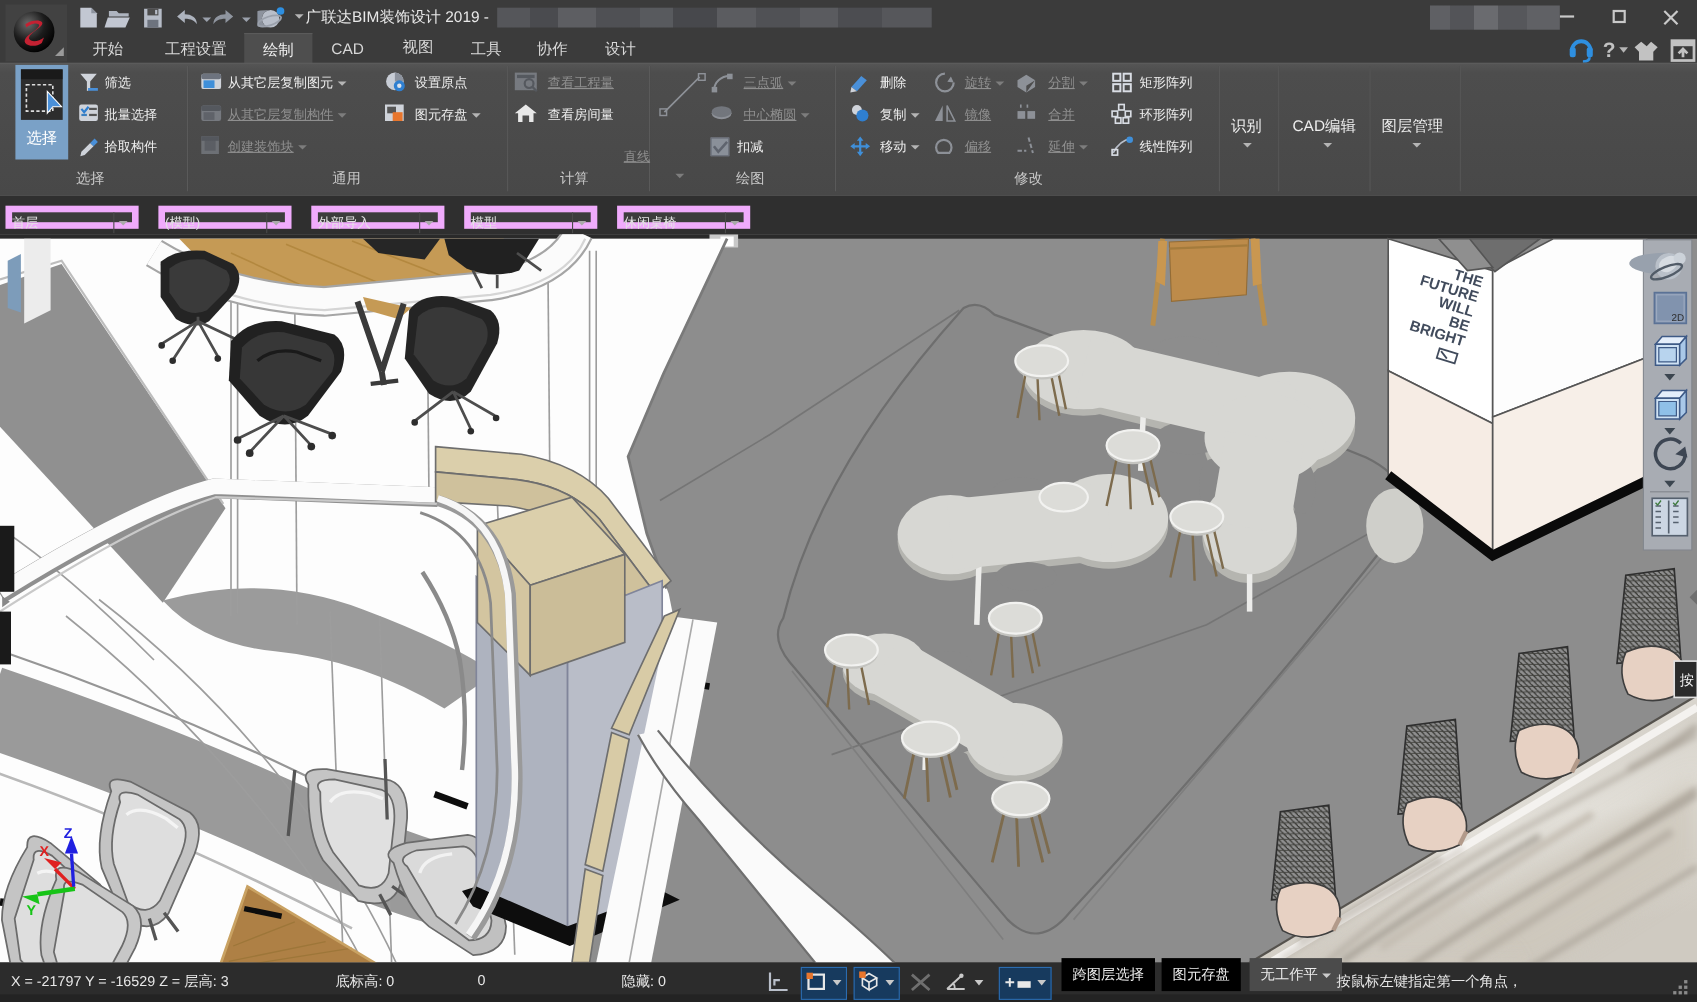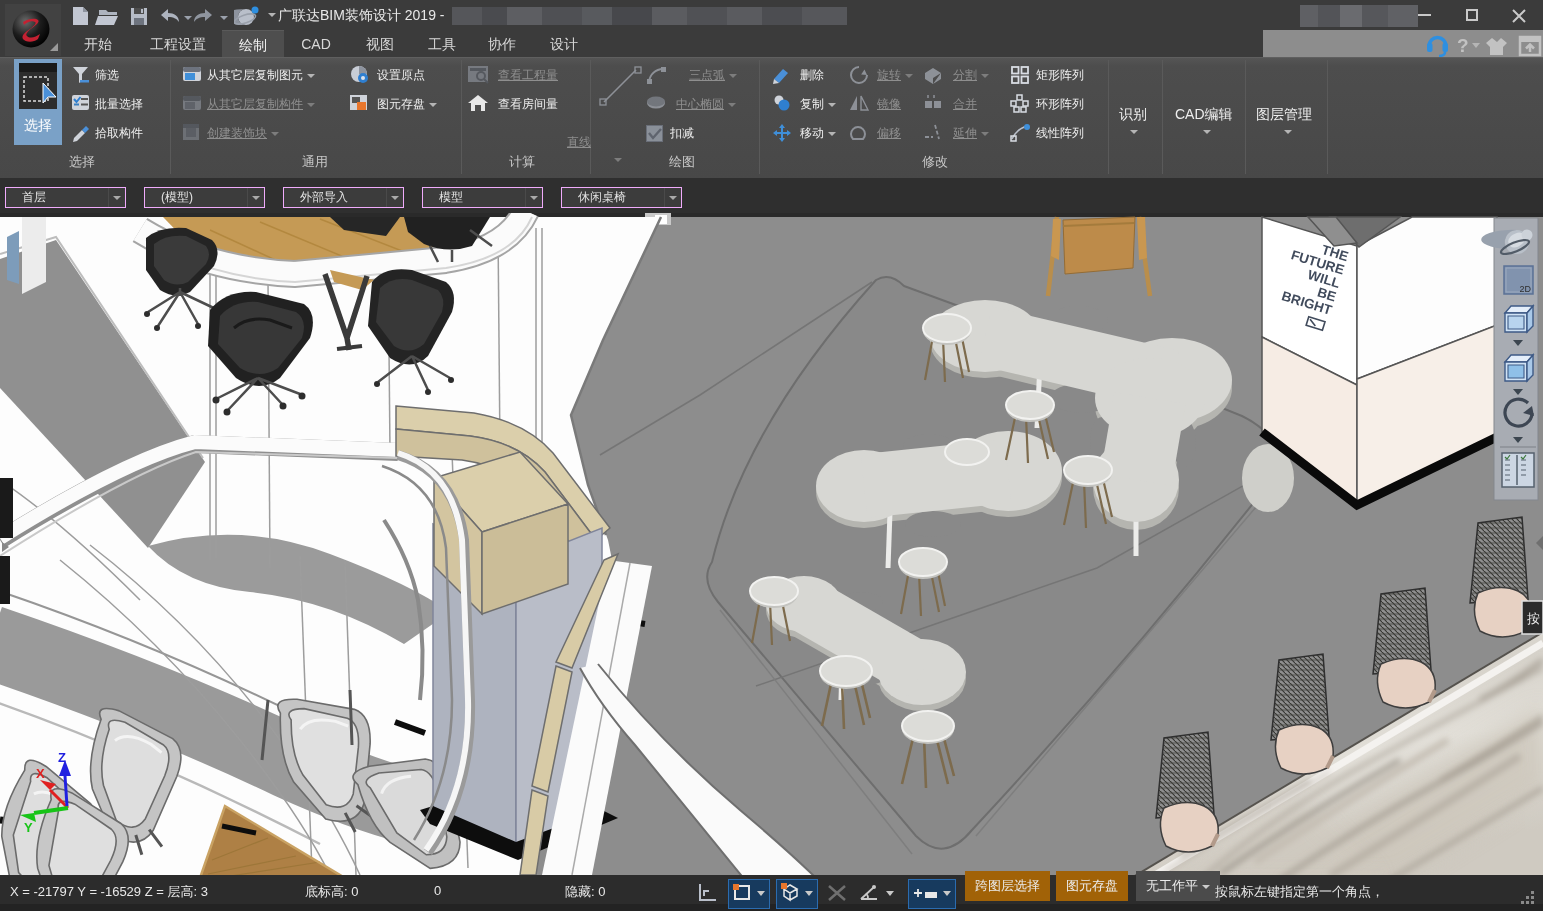--- a/index.html
+++ b/index.html
@@ -1,36 +1,36 @@
 <!DOCTYPE html>
 <html><head>
 <meta charset="utf-8">
 <style>
 html,body{margin:0;padding:0;width:1543px;height:911px;overflow:hidden;background:#8d8d8d;
 font-family:"Liberation Sans",sans-serif;}
 *{box-sizing:border-box;}
 .abs{position:absolute;}
 #titlebar{position:absolute;left:0;top:0;width:1543px;height:30px;background:#3b3b3b;}
-#tabrow{position:absolute;left:0;top:30px;width:1263px;height:28px;background:#3b3b3b;}
+#tabrow{position:absolute;left:0;top:30px;width:1543px;height:28px;background:#3b3b3b;}
 .tab{position:absolute;top:0;height:28px;line-height:28px;color:#d8d8d8;font-size:14px;text-align:center;}
 .tabsel{background:#4e4e4e;color:#f0f0f0;border-top:1px solid #5a5a5a;}
 #ribbon{position:absolute;left:0;top:57px;width:1543px;height:121px;background:linear-gradient(#555 0,#4d4d4d 8px,#484848 100%);border-top:1px solid #5f5f5f;}
 #ribbon .sep{position:absolute;top:2px;width:1px;height:114px;background:#404040;border-right:1px solid #5a5a5a;}
 .glabel{position:absolute;top:95px;font-size:13px;color:#c8c8c8;text-align:center;}
 .ritem{position:absolute;height:19px;font-size:12px;color:#eeeeee;white-space:nowrap;}
 .ritem.dis{color:#8f8f8f;text-decoration:underline;}
 .caret{display:inline-block;width:0;height:0;border-left:4px solid transparent;border-right:4px solid transparent;border-top:4px solid #b5b5b5;vertical-align:middle;margin-left:4px;}
 .dis .caret{border-top-color:#7d7d7d;}
 #comborow{position:absolute;left:0;top:178px;width:1543px;height:35px;background:#2f2f2f;}
-.combo{position:absolute;top:9px;width:121px;height:21px;background:#3c3c3c;border:1px solid #f0abfc;color:#e3e3e3;font-size:12px;line-height:19px;padding-left:16px;}
+.combo{position:absolute;top:9px;width:121px;height:21px;background:#3c3c3c;border:6px solid #f0abfc;color:#e3e3e3;font-size:12px;line-height:19px;padding-left:0;}
 .combo .arr{position:absolute;right:0;top:0;width:17px;height:19px;border-left:1px solid #4a4a4a;}
 .combo .arr:after{content:"";position:absolute;left:4px;top:8px;width:0;height:0;border-left:4px solid transparent;border-right:4px solid transparent;border-top:4px solid #aaa;}
 #viewport{position:absolute;left:0;top:213px;width:1543px;height:662px;background:#2a2a2a;}
 #statusbar{position:absolute;left:0;top:875px;width:1543px;height:36px;background:#2c2c2c;color:#e8e8e8;font-size:13px;}
-.sbtn{position:absolute;top:-4px;height:30px;line-height:30px;padding:0 10px;background:#a16207;color:#ececec;}
+.sbtn{position:absolute;top:-4px;height:30px;line-height:30px;padding:0 10px;background:#000000;color:#ececec;}
 .bluebox{position:absolute;top:-6px;height:30px;background:#173a5e;border:1px solid #2b6cb0;}
 </style>
 </head>
 <body>
 
 <div id="titlebar">
   <div class="abs" style="left:5px;top:4px;width:56px;height:52px;background:#424242;z-index:5;"></div>
   <svg class="abs" style="left:5px;top:4px;z-index:6;" width="58" height="54">
     <defs>
       <radialGradient id="zg" cx="35%" cy="30%" r="75%">
@@ -85,21 +85,21 @@
 
   <div class="abs" style="left:1300px;top:5px;width:118px;height:22px;background:
     linear-gradient(90deg,#5f6064 0 18px,#535458 18px 40px,#6a6b6f 40px 62px,#56575b 62px 88px,#606165 88px 118px);"></div>
 </div>
 
 <div id="tabrow">
   <div class="tab" style="left:72px;width:52px;">开始</div>
   <div class="tab" style="left:138px;width:80px;">工程设置</div>
   <div class="tab tabsel" style="left:222px;width:62px;">绘制</div>
   <div class="tab" style="left:290px;width:52px;">CAD</div>
-  <div class="tab" style="left:352px;width:56px;">视图</div>
+  <div class="tab" style="left:352px;width:56px;font-family:Liberation Mono, monospace;">视图</div>
   <div class="tab" style="left:416px;width:52px;text-align:center;">工具</div>
   <div class="tab" style="left:476px;width:52px;">协作</div>
   <div class="tab" style="left:538px;width:52px;">设计</div>
 
   <svg class="abs" style="left:1426px;top:3px;" width="117" height="24">
     <path d="M3 13 a8.5 8.5 0 0 1 17 0" fill="none" stroke="#2e8fe0" stroke-width="3.5"></path>
     <rect x="1" y="10" width="5.5" height="9" rx="2" fill="#2e8fe0"></rect>
     <rect x="16.5" y="10" width="5.5" height="9" rx="2" fill="#2e8fe0"></rect>
     <path d="M19 19 q0 4 -6 4" fill="none" stroke="#2e8fe0" stroke-width="2.5"></path>
     <text x="31" y="19" font-size="19" fill="#c2c2c2" font-weight="bold">?</text>
@@ -205,21 +205,21 @@
   <div class="abs" style="left:614px;top:100px;width:0;height:0;border-left:4px solid transparent;border-right:4px solid transparent;border-top:4px solid #7d7d7d;"></div>
   <svg class="abs" style="left:646px;top:7px;" width="26" height="110" opacity="0.6">
     <path d="M3 17 a14 14 0 0 1 14 -13" fill="none" stroke="#b9bfca" stroke-width="1.8"></path>
       <rect x="1" y="14" width="5" height="5" fill="#b9bfca"></rect>
       <rect x="15" y="2" width="5" height="5" fill="#b9bfca"></rect>
     <g transform="translate(0,29)">
         <ellipse cx="10" cy="9" rx="9" ry="5.5" fill="#b9bfca"></ellipse>
         <ellipse cx="10" cy="7.5" rx="9" ry="5" fill="#8d939e"></ellipse>
       </g>
   </svg>
-  <div class="ritem dis" style="left:676px;top:9px;margin-left:13px;">三点弧<span class="caret"></span></div>
+  <div class="ritem dis" style="left:676px;top:9px;">三点弧<span class="caret"></span></div>
   <div class="ritem dis" style="left:676px;top:38px;">中心椭圆<span class="caret"></span></div>
   <div class="abs" style="left:646px;top:67px;width:17px;height:17px;background:#8a9099;border:1px solid #6a6f79;"></div>
   <svg class="abs" style="left:646px;top:67px;" width="17" height="17">
       <path d="M3 8 l4 5 l8 -9" stroke="#5f646e" stroke-width="2.4" fill="none"></path>
     </svg>
   <div class="ritem" style="left:670px;top:67px;">扣减</div>
   <div class="glabel" style="left:652px;width:60px;">绘图</div>
   <div class="sep" style="left:759px;"></div>
 
   <svg class="abs" style="left:772px;top:7px;" width="26 " height="136">

